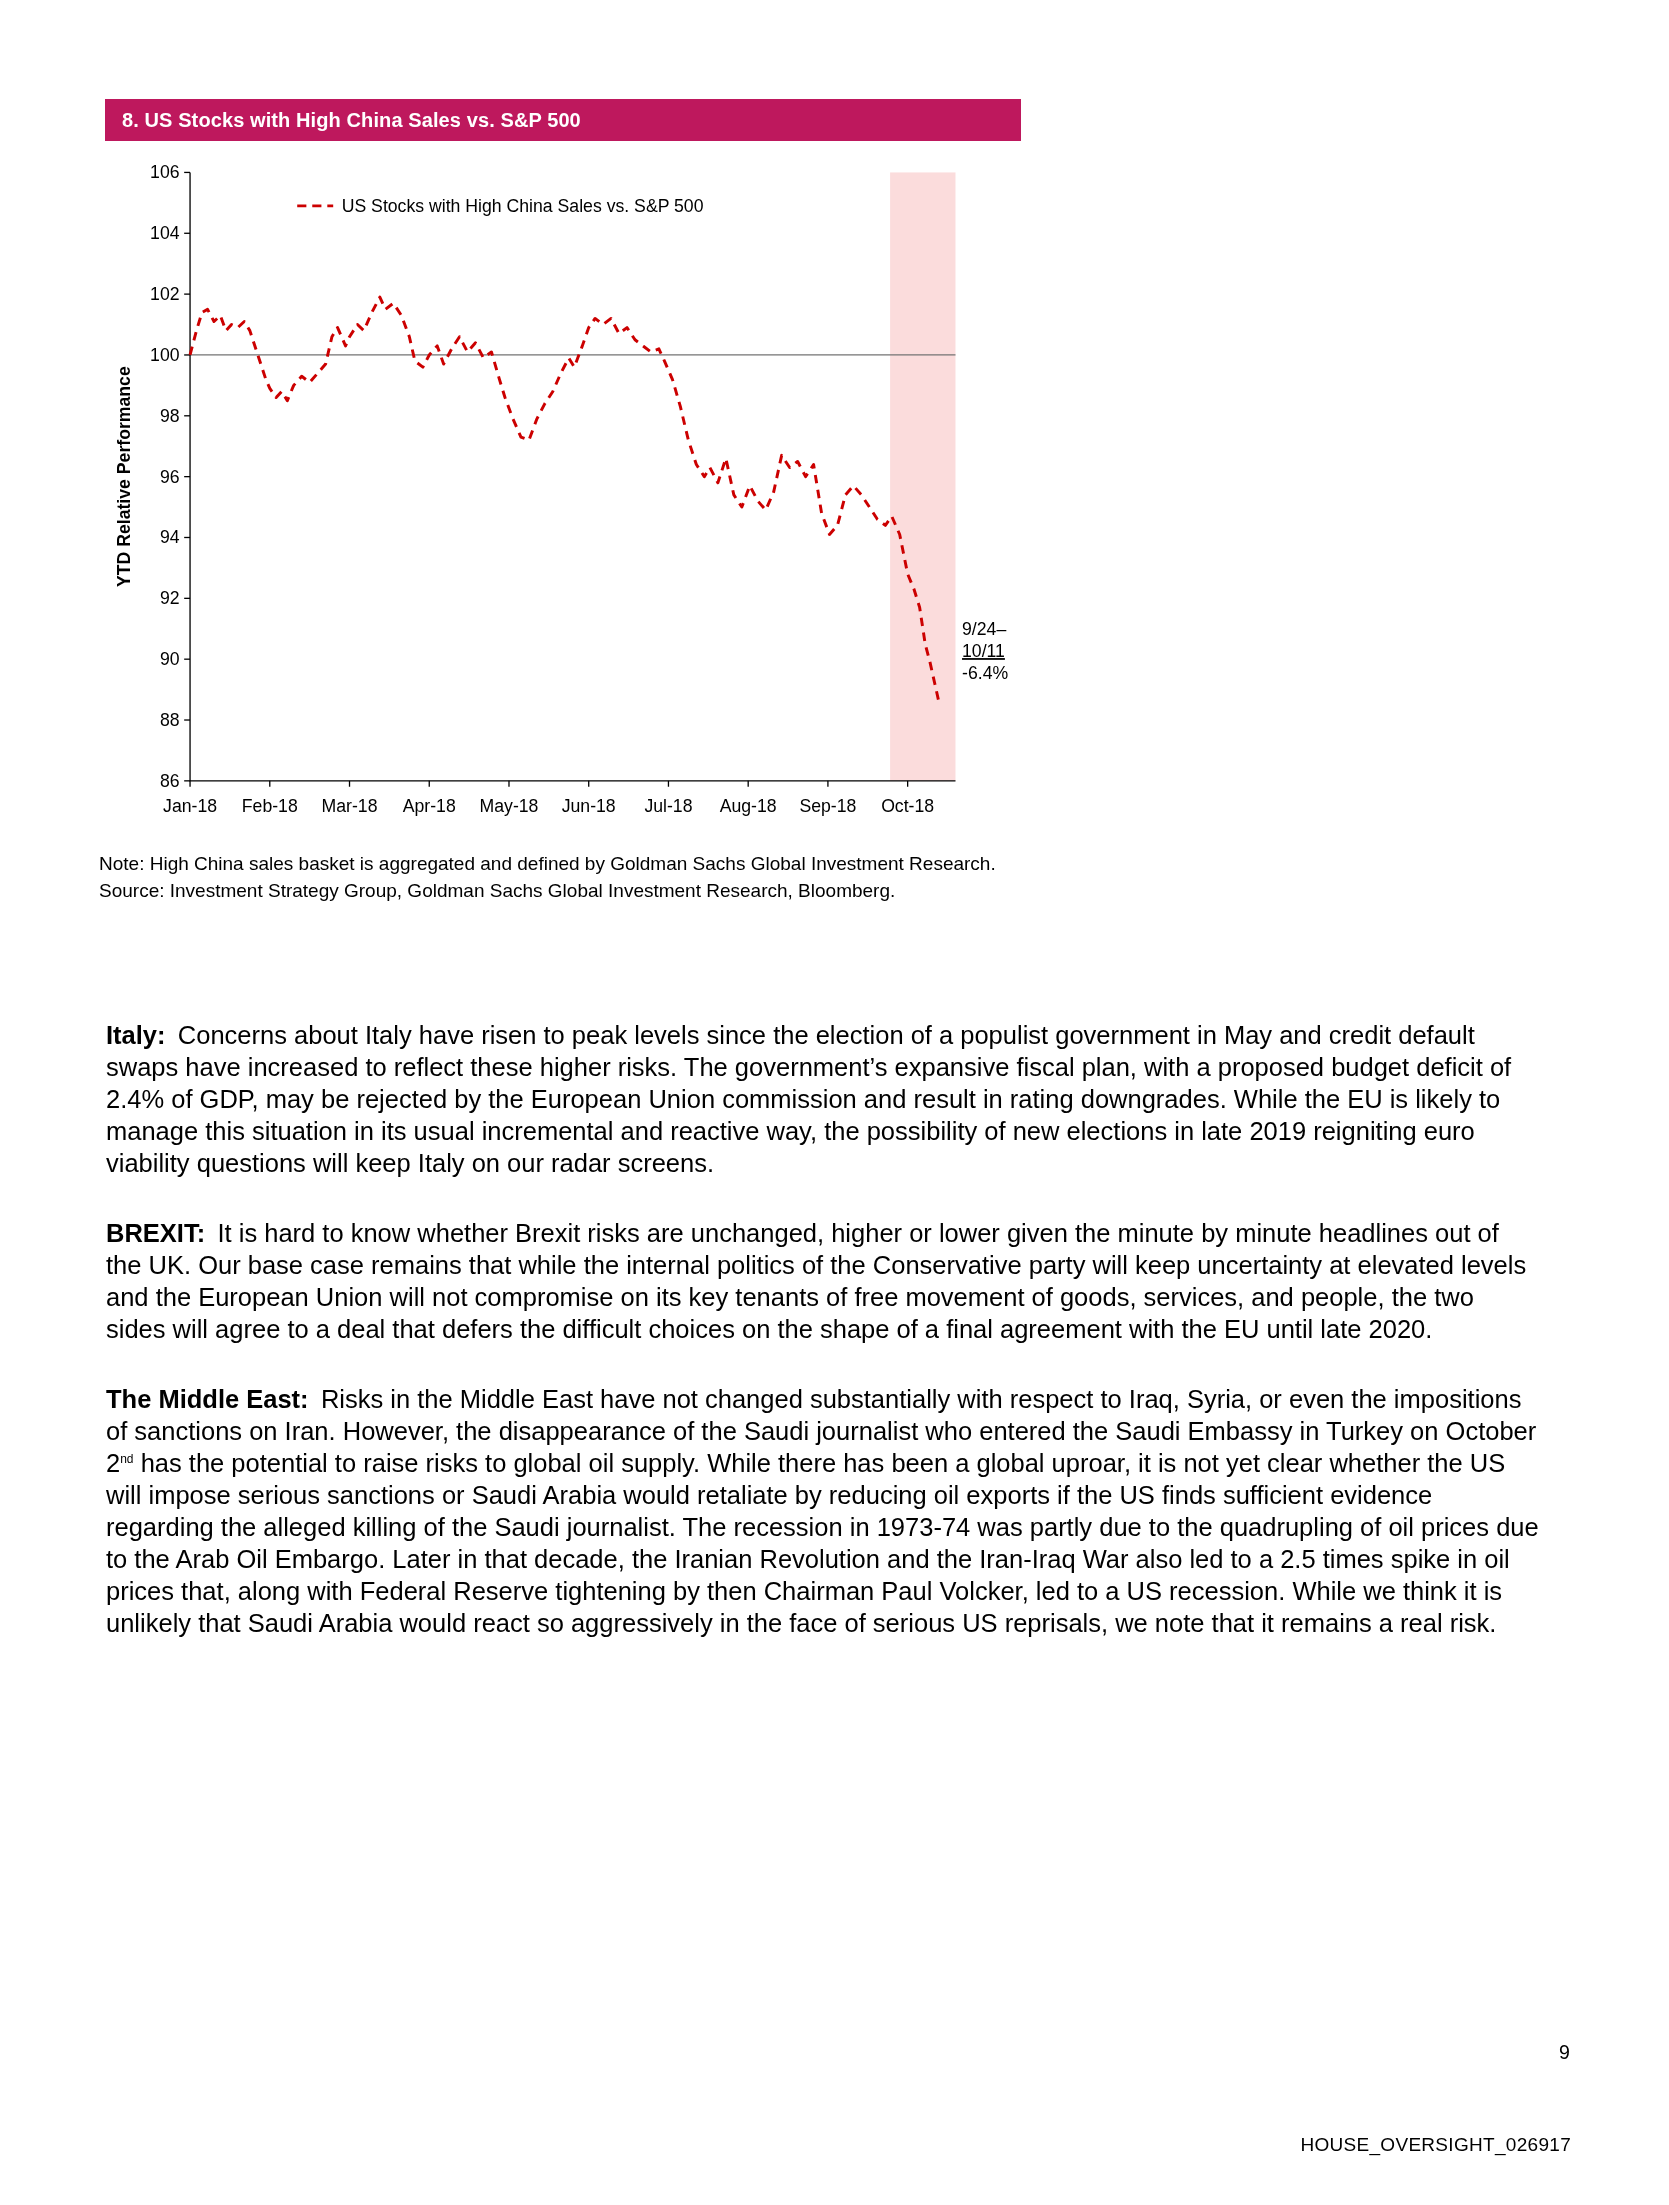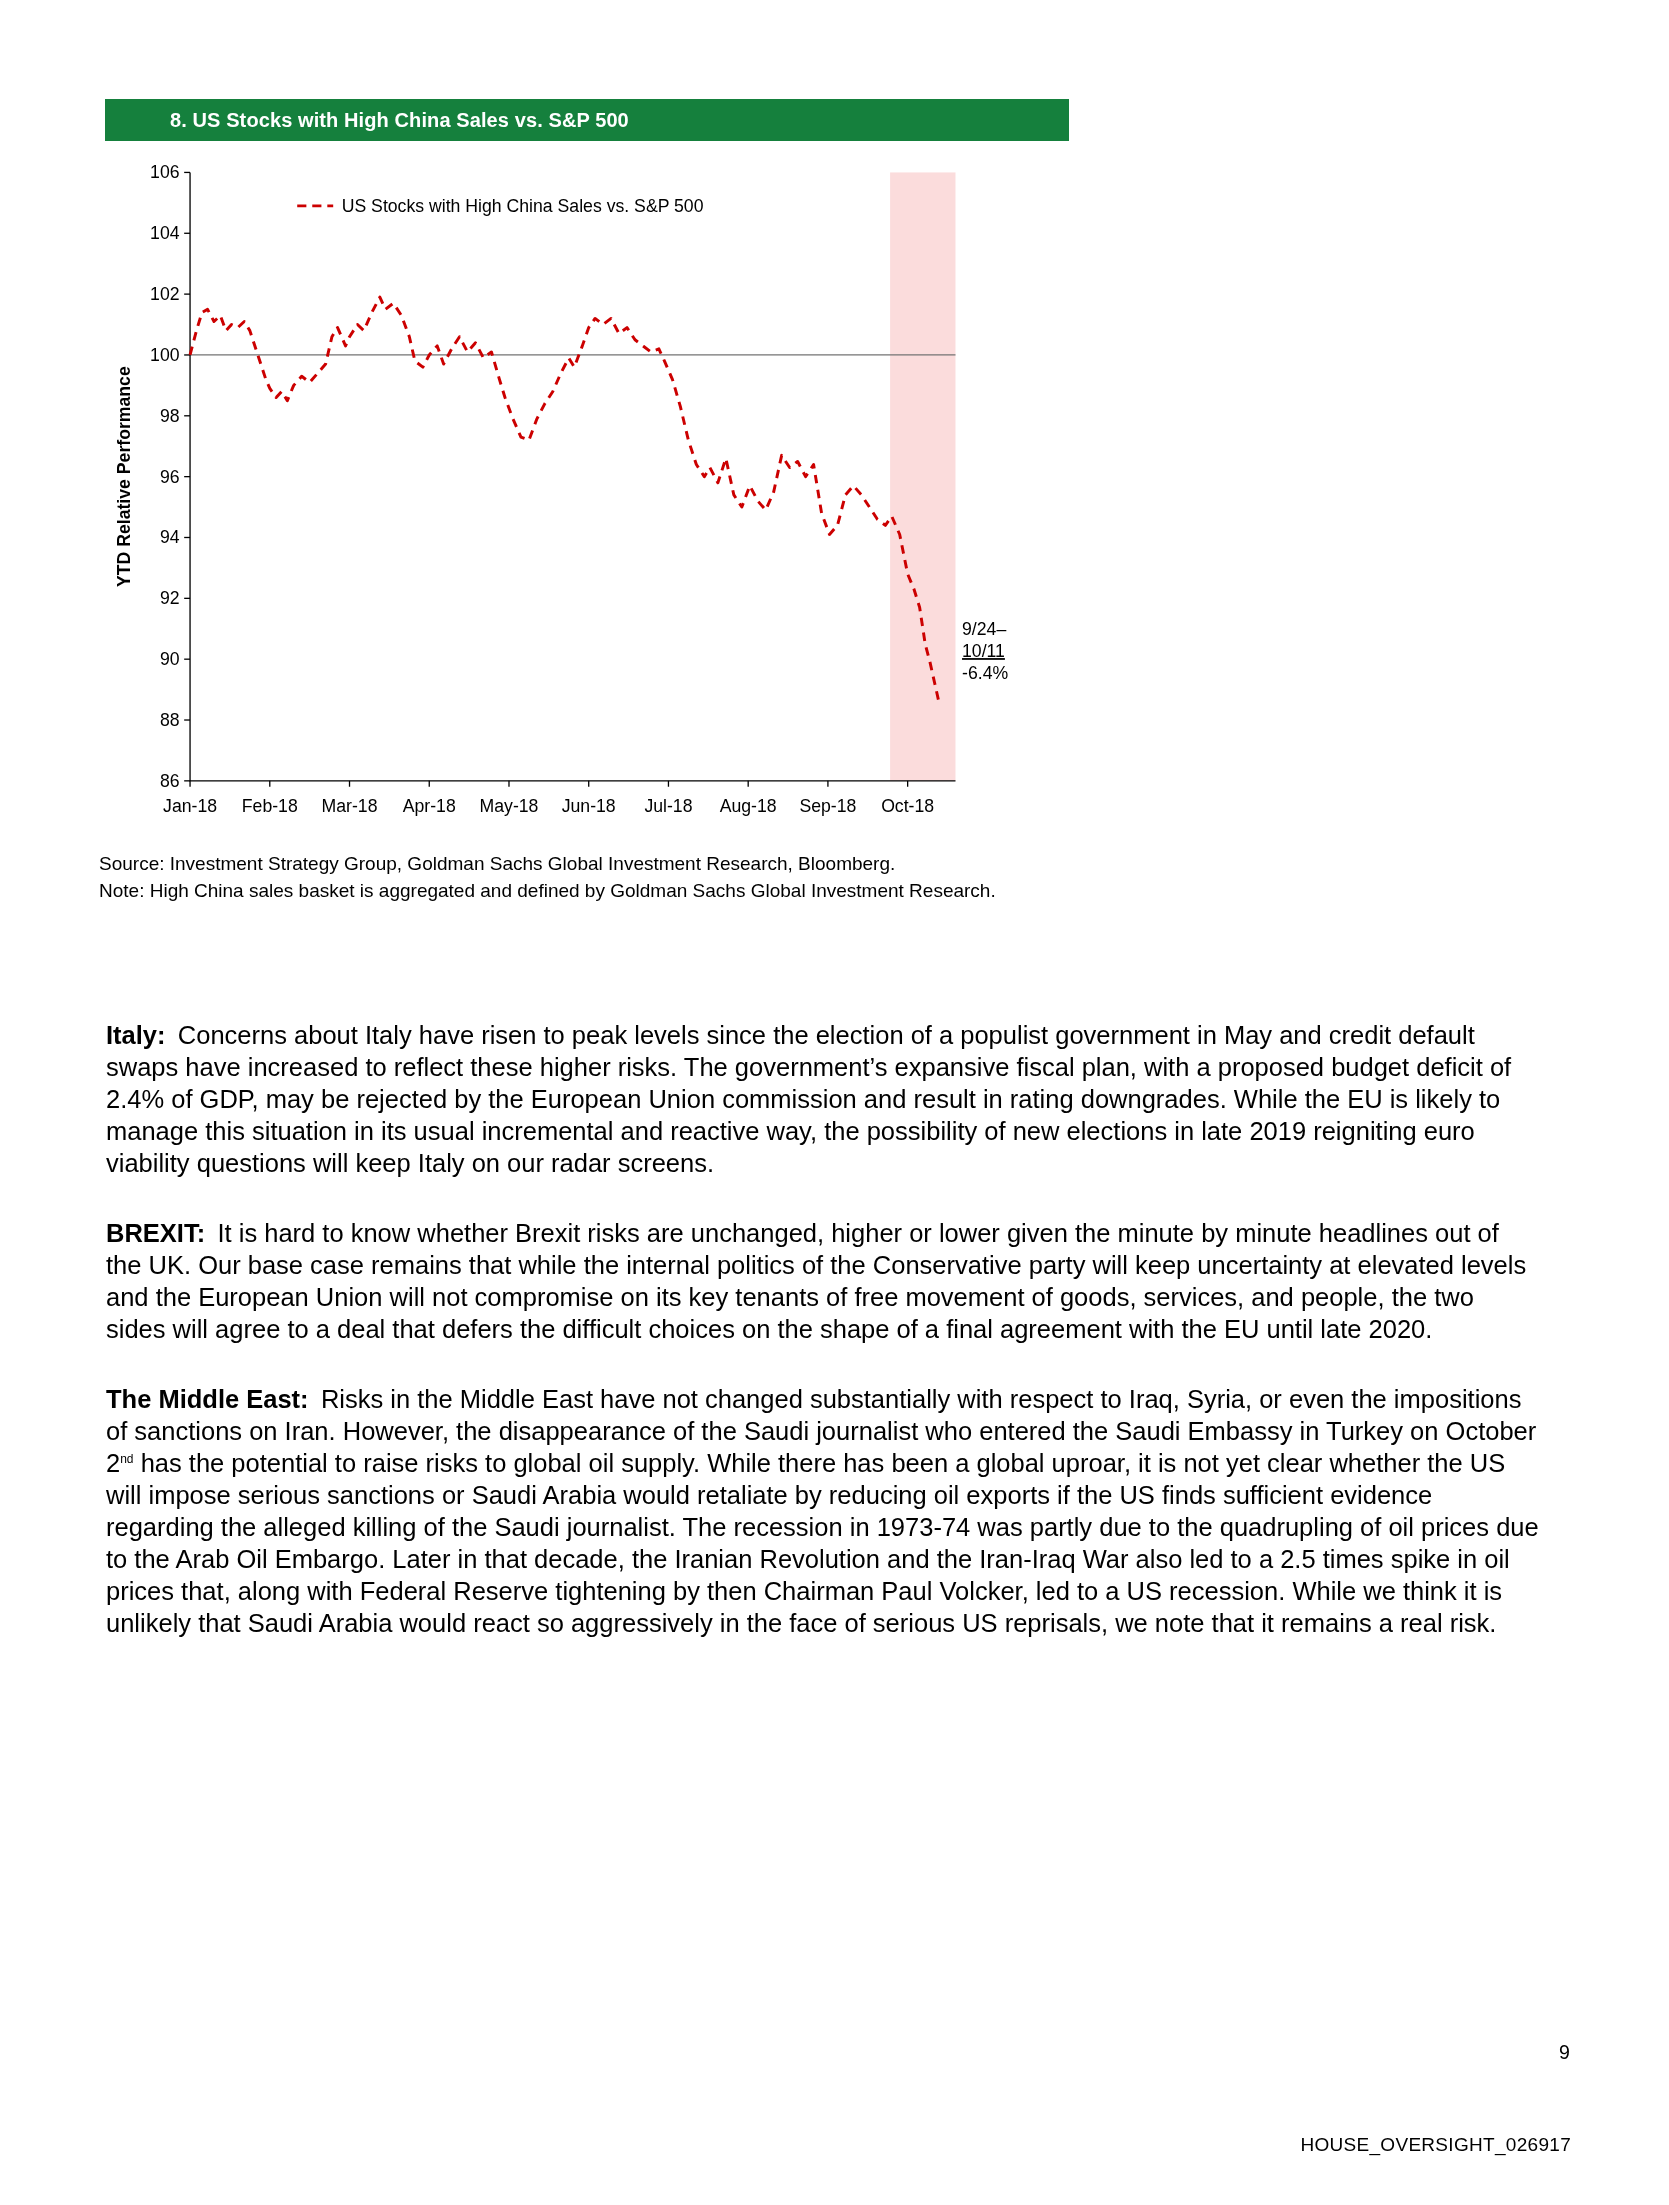--- a/index.html
+++ b/index.html
@@ -40,21 +40,21 @@
   .doc-id {
     position:absolute; right:98px; top:2134px; font-size:19px;
     letter-spacing:0.3px;
   }
 </style>
 </head>
 <body>
 
 <div class="page">
 
-  <div class="chart-title-bar" style="background: #15803d; padding-left: 48px;">
+  <div class="chart-title-bar" style="background: #be185d;">
     <span>8. US Stocks with High China Sales vs. S&amp;P 500</span>
   </div>
 
   <div class="chart-area">
     <svg id="chart-svg" width="929" height="674" viewBox="0 0 1420 1030">
         <rect x="1200.0625" y="25" width="99.9375" height="930" fill="#FBDCDC"></rect>
         <line x1="130" y1="304" x2="1300" y2="304" stroke="#737373" stroke-width="2"></line>
         <path d="M 130 25 L 130 955 L 1300 955" stroke="#000" stroke-width="2" fill="none"></path>
         <line x1="121" y1="955" x2="130" y2="955" stroke="#000" stroke-width="2"></line>
         <text x="114" y="964" text-anchor="end" font-size="27">86</text>
@@ -102,22 +102,22 @@
         <path d="M 130.0 304.0 L 139.8 266.8 L 148.3 238.9 L 156.8 234.3 L 166.6 252.9 L 176.3 243.6 L 184.8 266.8 L 193.4 257.5 L 203.1 262.1 L 212.9 252.9 L 221.4 266.8 L 233.6 304.0 L 245.8 341.2 L 251.9 355.1 L 261.6 369.1 L 270.2 359.8 L 278.7 373.8 L 288.4 350.5 L 300.6 336.6 L 312.8 345.9 L 325.0 331.9 L 337.2 317.9 L 346.9 276.1 L 355.5 262.1 L 367.7 290.1 L 373.8 276.1 L 385.9 257.5 L 395.7 266.8 L 407.9 238.9 L 420.1 215.6 L 428.6 234.3 L 440.8 224.9 L 453.0 243.6 L 465.2 276.1 L 473.7 313.3 L 485.9 322.6 L 495.6 304.0 L 507.8 290.1 L 517.6 317.9 L 529.8 294.7 L 541.9 276.1 L 554.1 299.4 L 566.3 285.4 L 578.5 308.6 L 590.7 299.4 L 602.9 341.2 L 611.4 369.1 L 623.6 401.6 L 635.8 429.6 L 648.0 434.2 L 660.2 401.6 L 672.3 378.4 L 684.5 359.8 L 696.7 331.9 L 708.9 308.6 L 717.4 322.6 L 729.6 290.1 L 739.4 262.1 L 749.1 248.2 L 761.3 257.5 L 773.5 248.2 L 785.7 271.4 L 797.9 262.1 L 810.1 280.8 L 822.3 290.1 L 834.4 299.4 L 846.6 294.7 L 855.2 313.3 L 867.3 341.2 L 879.5 383.1 L 891.7 434.2 L 903.9 471.4 L 916.1 490.0 L 924.6 476.1 L 936.8 499.3 L 949.0 462.1 L 961.2 517.9 L 973.4 536.5 L 985.6 503.9 L 997.8 527.2 L 1009.9 541.1 L 1022.1 513.3 L 1034.3 457.4 L 1046.5 476.1 L 1058.7 466.8 L 1070.9 490.0 L 1083.1 471.4 L 1095.3 545.8 L 1107.4 578.4 L 1119.6 564.4 L 1131.8 517.9 L 1144.0 503.9 L 1156.2 517.9 L 1168.4 536.5 L 1180.6 555.1 L 1192.8 564.4 L 1202.5 550.4 L 1214.7 578.4 L 1226.9 638.8 L 1236.6 662.1 L 1245.2 689.9 L 1253.7 745.8 L 1261.0 773.6 L 1268.3 806.2 L 1275.6 838.8" stroke="#CC0000" stroke-width="4.5" fill="none" stroke-dasharray="13 10" stroke-linejoin="round"></path>
         <line x1="293.8" y1="76.14999999999974" x2="348.8" y2="76.14999999999974" stroke="#CC0000" stroke-width="4.5" stroke-dasharray="14 9"></line>
         <text x="361.8" y="85.14999999999974" font-size="27">US Stocks with High China Sales vs. S&amp;P 500</text>
         <text x="1310" y="731.8000000000001" font-size="27" fill="#CC0000">9/24–</text>
         <text x="1310" y="765.8000000000001" font-size="27" fill="#CC0000" text-decoration="underline">10/11</text>
         <text x="1310" y="799.8000000000001" font-size="27" fill="#CC0000">-6.4%</text>
       </svg>
   </div>
 
   <div class="chart-notes">
+    <div>Note: High China sales basket is aggregated and defined by Goldman Sachs Global Investment Research.</div>
     <div>Source: Investment Strategy Group, Goldman Sachs Global Investment Research, Bloomberg.</div>
-    <div>Note: High China sales basket is aggregated and defined by Goldman Sachs Global Investment Research.</div>
   </div>
 
   <div class="body-copy">
     <p><span class="lead">Italy:</span><span> Concerns about Italy have risen to peak levels since the election of a populist government in May and credit default swaps have increased to reflect these higher risks.  The government’s expansive fiscal plan, with a proposed budget deficit of 2.4% of GDP, may be rejected by the European Union commission and result in rating downgrades. While the EU is likely to manage this situation in its usual incremental and reactive way, the possibility of new elections in late 2019 reigniting euro viability questions will keep Italy on our radar screens.</span></p>
 
     <p><span class="lead">BREXIT:</span><span> It is hard to know whether Brexit risks are unchanged, higher or lower given the minute by minute headlines out of the UK.  Our base case remains that while the internal politics of the Conservative party will keep uncertainty at elevated levels and the European Union will not compromise on its key tenants of free movement of goods, services, and people, the two sides will agree to a deal that defers the difficult choices on the shape of a final agreement with the EU until late 2020.</span></p>
 
     <p><span class="lead">The Middle East:</span><span> Risks in the Middle East have not changed substantially with respect to Iraq, Syria, or even the impositions of sanctions on Iran.  However, the disappearance of the Saudi journalist who entered the Saudi Embassy in Turkey on October 2</span><sup>nd</sup><span> has the potential to raise risks to global oil supply. While there has been a global uproar, it is not yet clear whether the US will impose serious sanctions or Saudi Arabia would retaliate by reducing oil exports if the US finds sufficient evidence regarding the alleged killing of the Saudi journalist. The recession in 1973-74 was partly due to the quadrupling of oil prices due to the Arab Oil Embargo.  Later in that decade, the Iranian Revolution and the Iran-Iraq War also led to a 2.5 times spike in oil prices that, along with Federal Reserve tightening by then Chairman Paul Volcker, led to a US recession. While we think it is unlikely that Saudi Arabia would react so aggressively in the face of serious US reprisals, we note that it remains a real risk.</span></p>
   </div>
 

